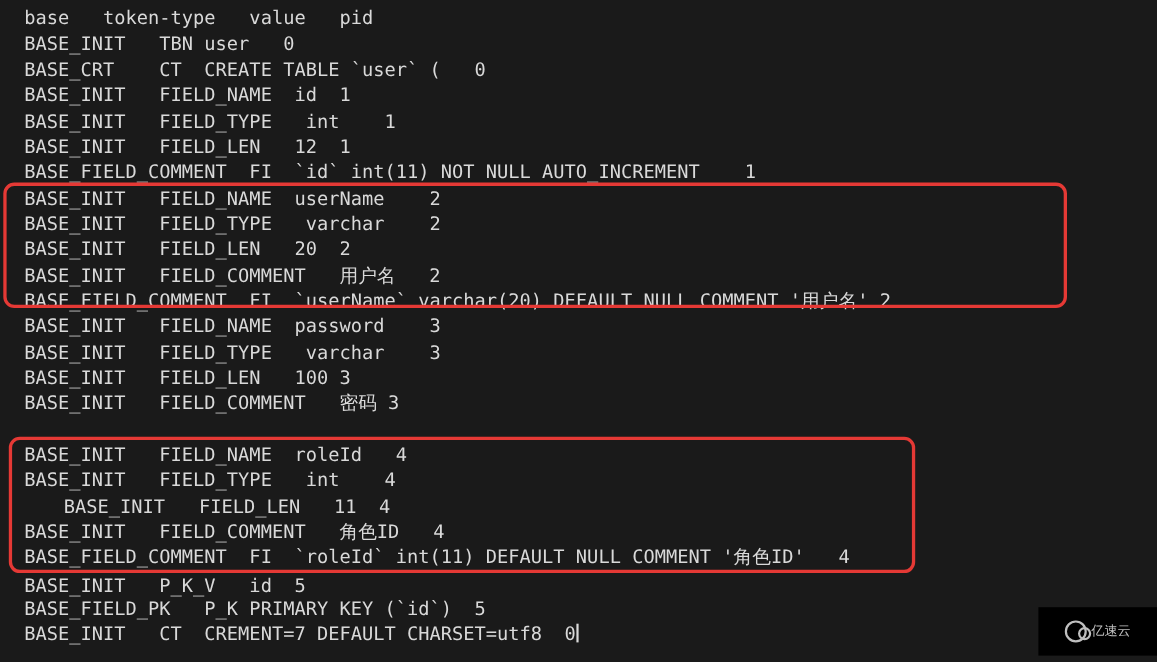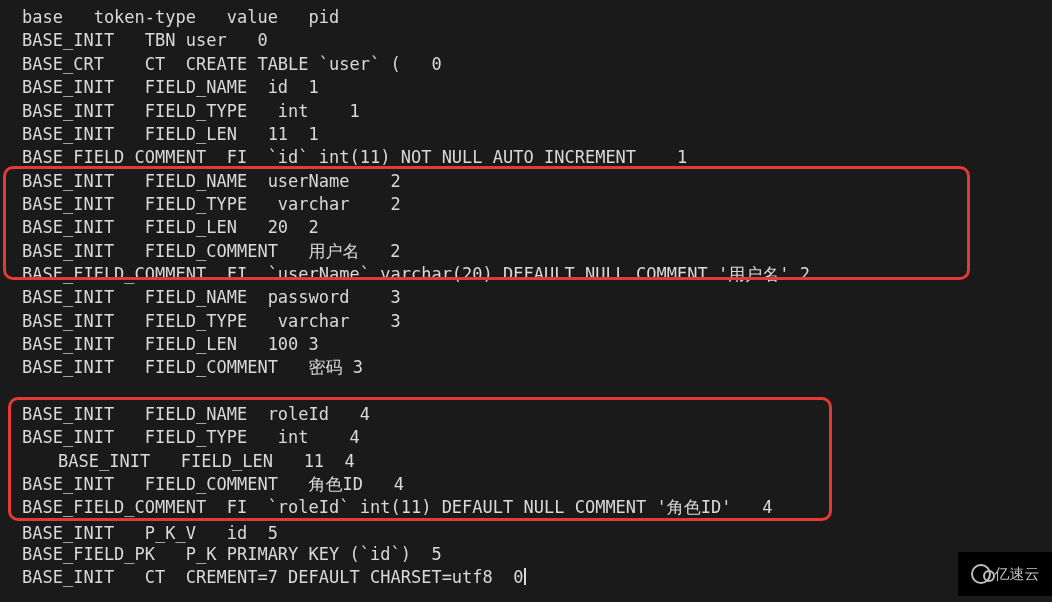--- a/index.html
+++ b/index.html
@@ -32,29 +32,29 @@
     position: absolute;
     border: 3px solid #e53935;
     border-radius: 10px;
     box-sizing: border-box;
     pointer-events: none;
   }
   .watermark {
     position: absolute;
     right: 0;
     bottom: 6px;
-    width: 94px;
+    width: 108px;
     height: 44px;
     background: #000;
     display: flex;
     align-items: center;
     justify-content: center;
     color: #bfbfbf;
     font-family: sans-serif;
-    font-size: 15px;
+    font-size: 12px;
   }
   .wm-icon {
     width: 16px;
     height: 16px;
     border: 2px solid #bfbfbf;
     border-radius: 50%;
     margin-right: 4px;
     position: relative;
   }
   .wm-icon::before {
@@ -77,21 +77,21 @@
 </head>
 <body>
 
 <div class="terminal">
 
   <div id="line-0" class="line hdr" style="top: 6px;">base   token-type   value   pid</div>
   <div id="line-1" class="line" style="top: 29px;">BASE_INIT   TBN user   0</div>
   <div id="line-2" class="line" style="top: 53px;">BASE_CRT    CT  CREATE TABLE `user` (   0</div>
   <div id="line-3" class="line" style="top: 76px;">BASE_INIT   FIELD_NAME  id  1</div>
   <div id="line-4" class="line" style="top: 100px;">BASE_INIT   FIELD_TYPE   int    1</div>
-  <div id="line-5" class="line" style="top: 123px;">BASE_INIT   FIELD_LEN   11  1</div>
+  <div id="line-5" class="line" style="top: 123px;">BASE_INIT   FIELD_LEN   12  1</div>
   <div id="line-6" class="line" style="top: 146px;">BASE_FIELD_COMMENT  FI  `id` int(11) NOT NULL AUTO_INCREMENT    1</div>
   <div id="line-7" class="line" style="top: 170px;">BASE_INIT   FIELD_NAME  userName    2</div>
   <div id="line-8" class="line" style="top: 193px;">BASE_INIT   FIELD_TYPE   varchar    2</div>
   <div id="line-9" class="line" style="top: 216px;">BASE_INIT   FIELD_LEN   20  2</div>
   <div id="line-10" class="line" style="top: 240px;">BASE_INIT   FIELD_COMMENT   用户名   2</div>
   <div id="line-11" class="line" style="top: 263px;">BASE_FIELD_COMMENT  FI  `userName` varchar(20) DEFAULT NULL COMMENT '用户名' 2</div>
   <div id="line-12" class="line" style="top: 286px;">BASE_INIT   FIELD_NAME  password    3</div>
   <div id="line-13" class="line" style="top: 310px;">BASE_INIT   FIELD_TYPE   varchar    3</div>
   <div id="line-14" class="line" style="top: 333px;">BASE_INIT   FIELD_LEN   100 3</div>
   <div id="line-15" class="line" style="top: 356px;">BASE_INIT   FIELD_COMMENT   密码 3</div>

